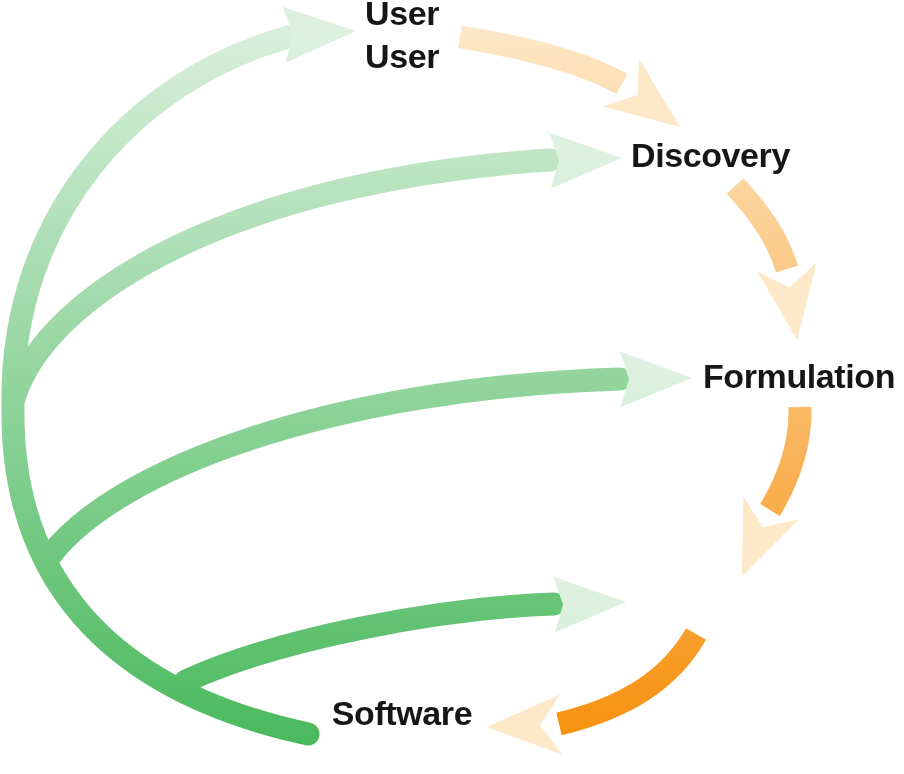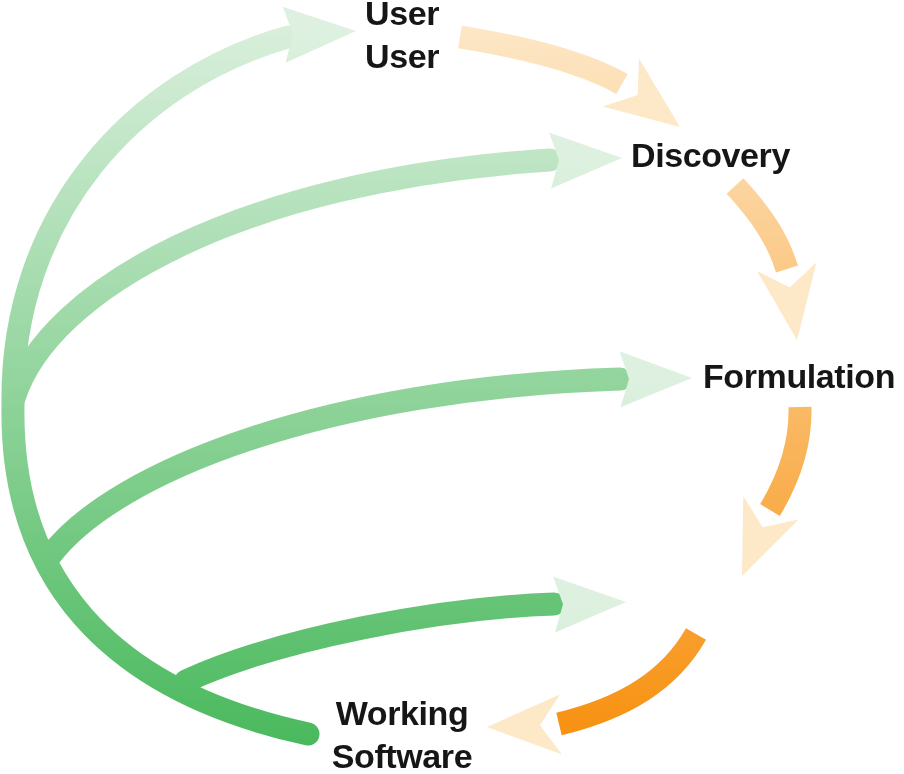--- a/index.html
+++ b/index.html
@@ -87,17 +87,16 @@
     <div>User</div>
     <div>User</div>
   </div>
 
   <div class="node-label" id="label-discovery">Discovery</div>
 
   <div class="node-label" id="label-formulation">Formulation</div>
 
 
   <div class="node-label centered" id="label-working-software">
-    <div>Working</div>
     <div>Software</div>
   </div>
 
 </div>
 
 </body></html>

